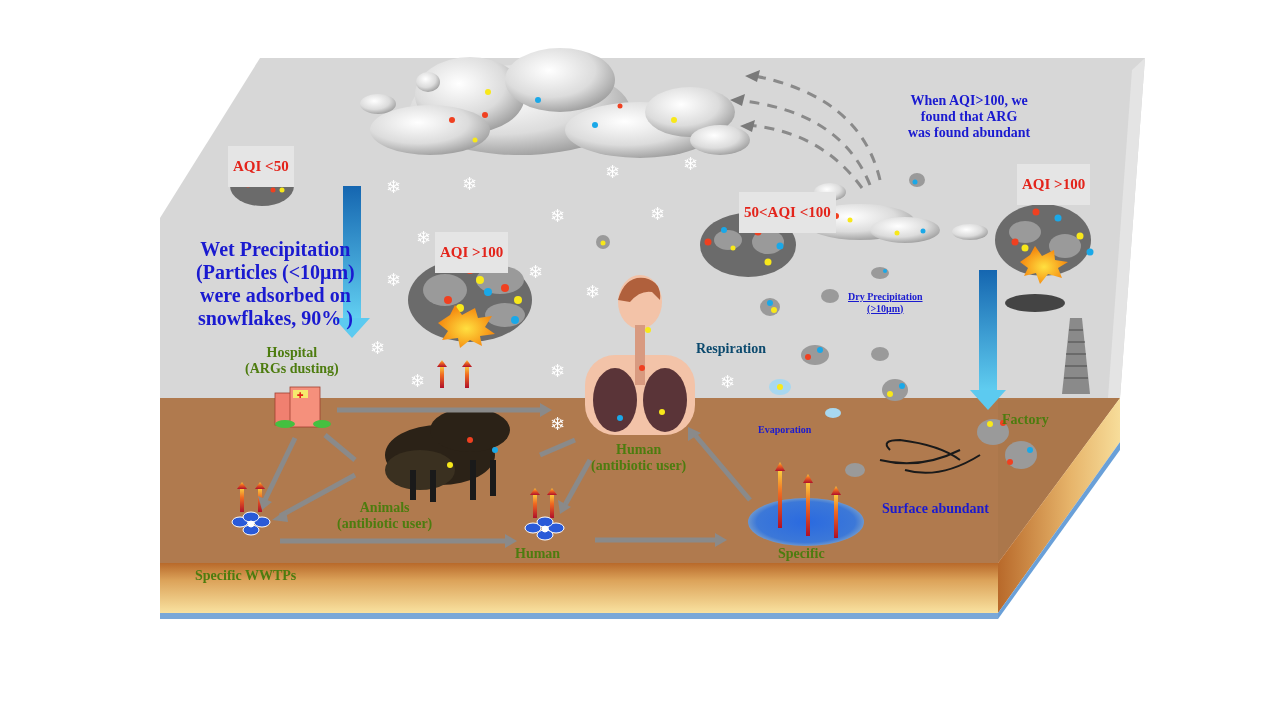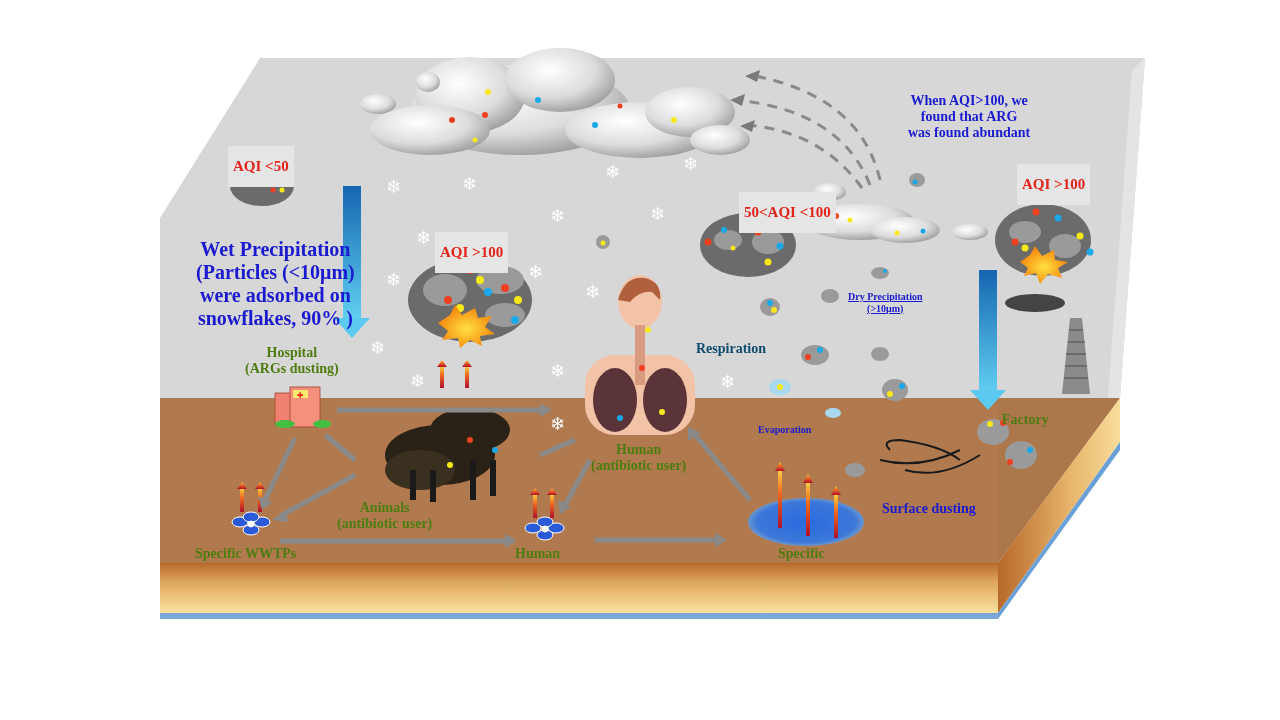--- a/index.html
+++ b/index.html
@@ -343,30 +343,30 @@
   <div>was found abundant</div>
 </div>
 
 <div class="lbl blue" style="left:848px;top:291px;font-size:10px;text-decoration:underline;">
   <div>Dry Precipitation</div>
   <div>(&gt;10μm)</div>
 </div>
 
 <div class="lbl red" style="left:696px;top:341px;font-size:14px;">Respiration</div>
 <div class="lbl blue" style="left:758px;top:424px;font-size:10px;">Evaporation</div>
-<div class="lbl blue" style="left:882px;top:501px;font-size:14px;">Surface dusting</div>
+<div class="lbl blue" style="left:882px;top:501px;font-size:14px;">Surface abundant</div>
 
 <div class="lbl black" style="left:245px;top:345px;font-size:14px;">
   <div>Hospital</div>
   <div>(ARGs dusting)</div>
 </div>
 <div class="lbl black" style="left:337px;top:500px;font-size:14px;font-family:Liberation Serif, serif;">
   <div>Animals</div>
   <div>(antibiotic user)</div>
 </div>
 <div class="lbl black" style="left:591px;top:442px;font-size:14px;">
   <div>Human</div>
   <div>(antibiotic user)</div>
 </div>
-<div class="lbl black" style="left:195px;top:546px;font-size:14px;text-align:right;">Specific WWTPs</div>
+<div class="lbl black" style="left:195px;top:568px;font-size:14px;text-align:right;">Specific WWTPs</div>
 <div class="lbl black" style="left:515px;top:546px;font-size:14px;">Human</div>
 <div class="lbl black" style="left:778px;top:546px;font-size:14px;">Specific</div>
 <div class="lbl black" style="left:1002px;top:412px;font-size:14px;">Factory</div>
 
 </body></html>

